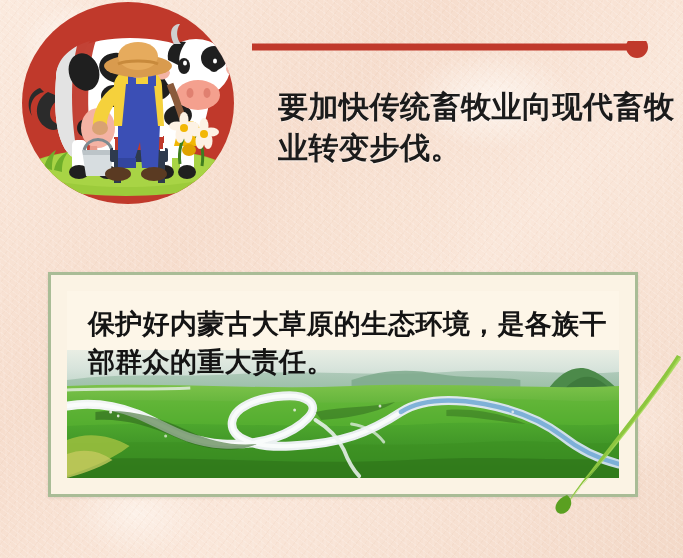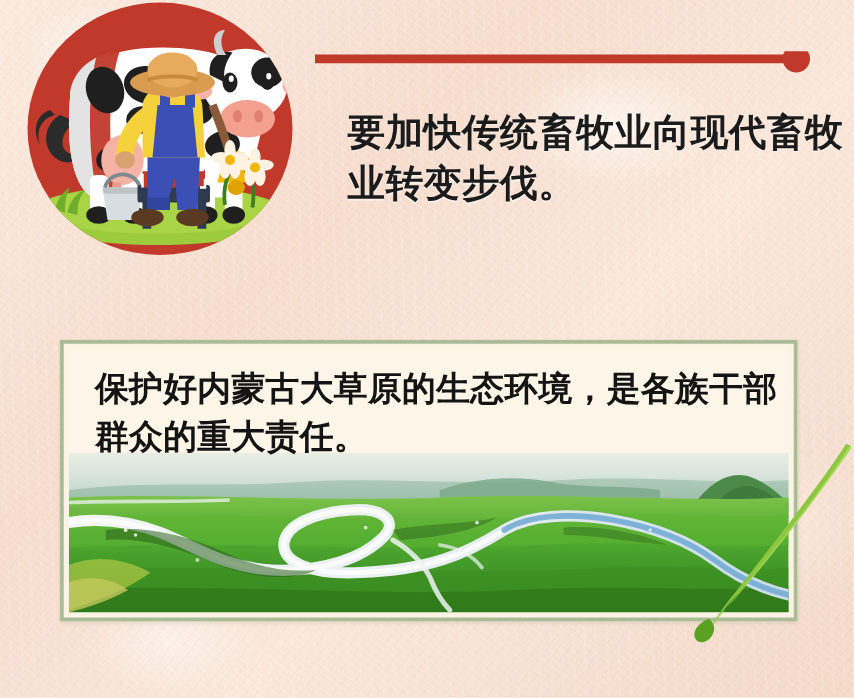--- a/index.html
+++ b/index.html
@@ -78,21 +78,21 @@
   
   #quote-card {
     position: absolute;
     left: 48px;
     top: 272px;
     width: 590px;
     height: 225px;
     box-sizing: border-box;
     border: 3px solid #a9bc96;
     background: #fbf3e4;
-    padding: 4px;
+    padding: 16px;
     box-shadow: 0 1px 3px rgba(120,110,95,0.18);
   }
   #quote-card-inner {
     position: relative;
     width: 100%;
     height: 100%;
     background: #fdf6e8;
     overflow: hidden;
   }
 

